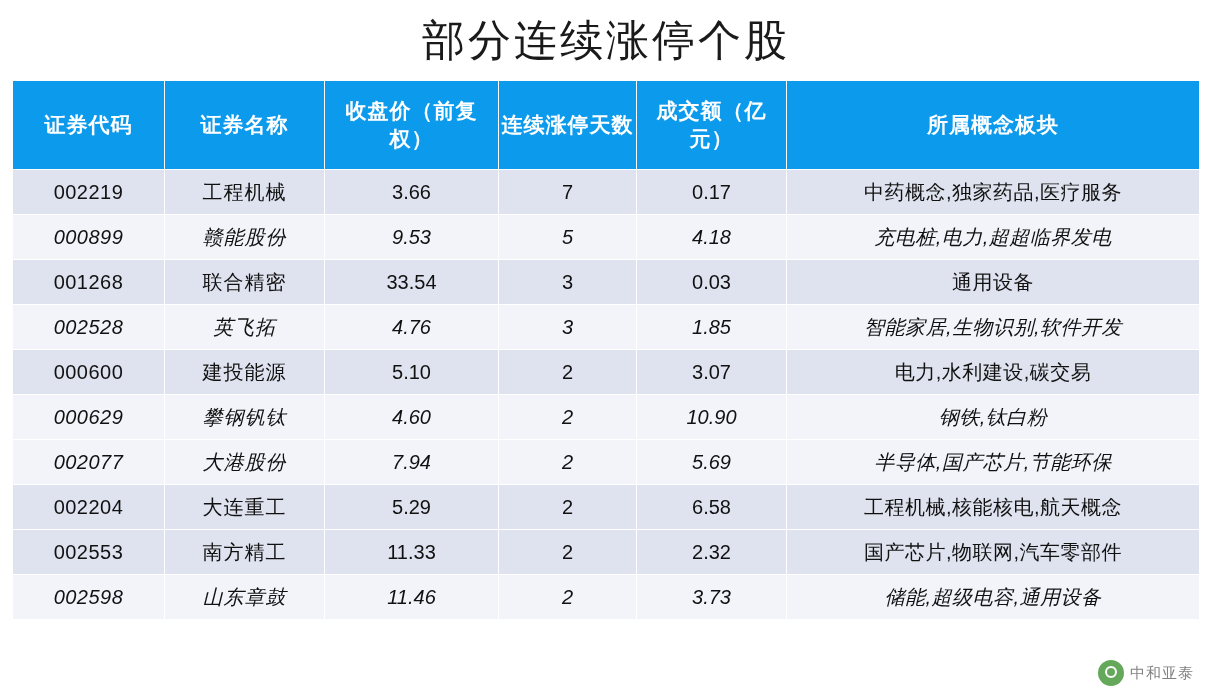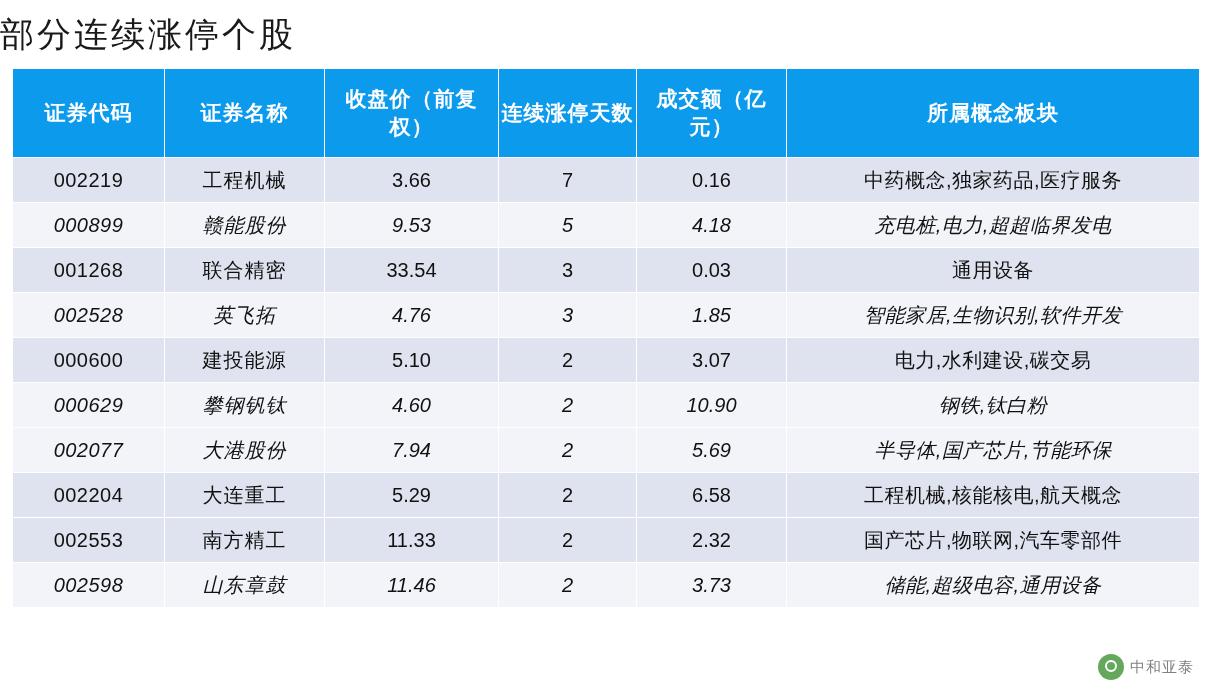--- a/index.html
+++ b/index.html
@@ -13,22 +13,23 @@
     font-family: "Liberation Sans", sans-serif;
     overflow: hidden;
   }
   .page {
     position: relative;
     width: 1212px;
     height: 694px;
     background: #ffffff;
   }
   .title {
+    text-align: center;
     font-family: "Liberation Serif", serif;
-    font-size: 34px;
+    font-size: 43px;
     color: #1a1a1a;
     letter-spacing: 3px;
     padding-top: 12px;
     padding-bottom: 10px;
     font-weight: 500;
   }
   table.stock-table {
     border-collapse: collapse;
     width: 1188px;
     margin: 0 12px;
@@ -70,21 +71,21 @@
   .col-code { width: 152px; }
   .col-name { width: 160px; }
   .col-price { width: 174px; }
   .col-days { width: 138px; }
   .col-amount { width: 150px; }
   .col-concept { width: auto; }
 
   .wm {
     position: absolute;
     right: 18px;
-    bottom: 14px;
+    bottom: 8px;
     display: flex;
     align-items: center;
     gap: 6px;
     opacity: 0.85;
     pointer-events: none;
   }
   .wm-logo {
     width: 26px;
     height: 26px;
     border-radius: 50%;
@@ -135,21 +136,21 @@
         <th>成交额（亿元）</th>
         <th>所属概念板块</th>
       </tr>
     </thead>
     <tbody>
       <tr class="odd">
         <td class="code">002219</td>
         <td class="name">工程机械</td>
         <td class="price">3.66</td>
         <td class="days">7</td>
-        <td class="amount">0.16</td>
+        <td class="amount">0.17</td>
         <td class="concept">中药概念,独家药品,医疗服务</td>
       </tr>
       <tr class="even">
         <td class="code">000899</td>
         <td class="name">赣能股份</td>
         <td class="price">9.53</td>
         <td class="days">5</td>
         <td class="amount">4.18</td>
         <td class="concept">充电桩,电力,超超临界发电</td>
       </tr>

